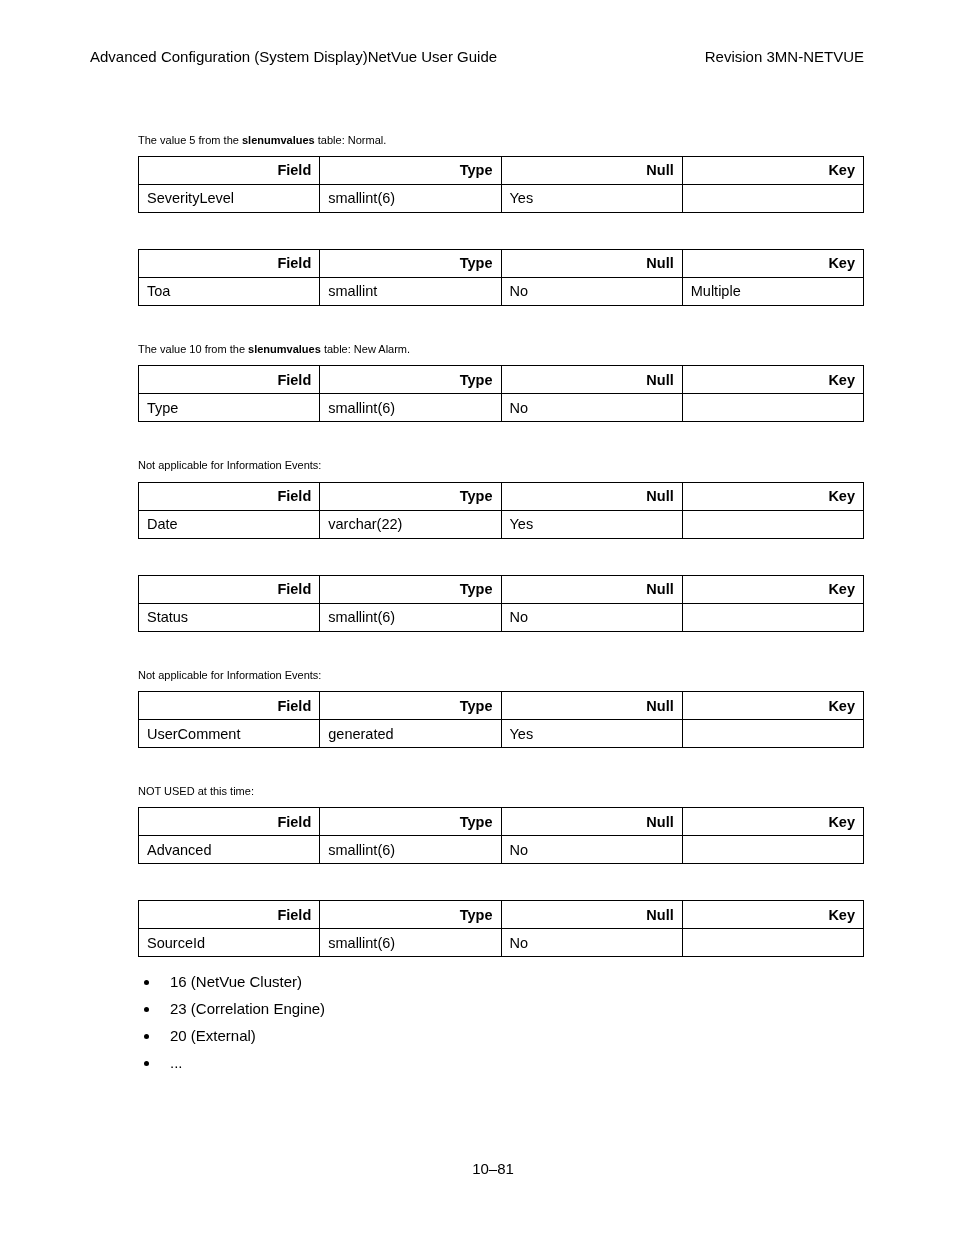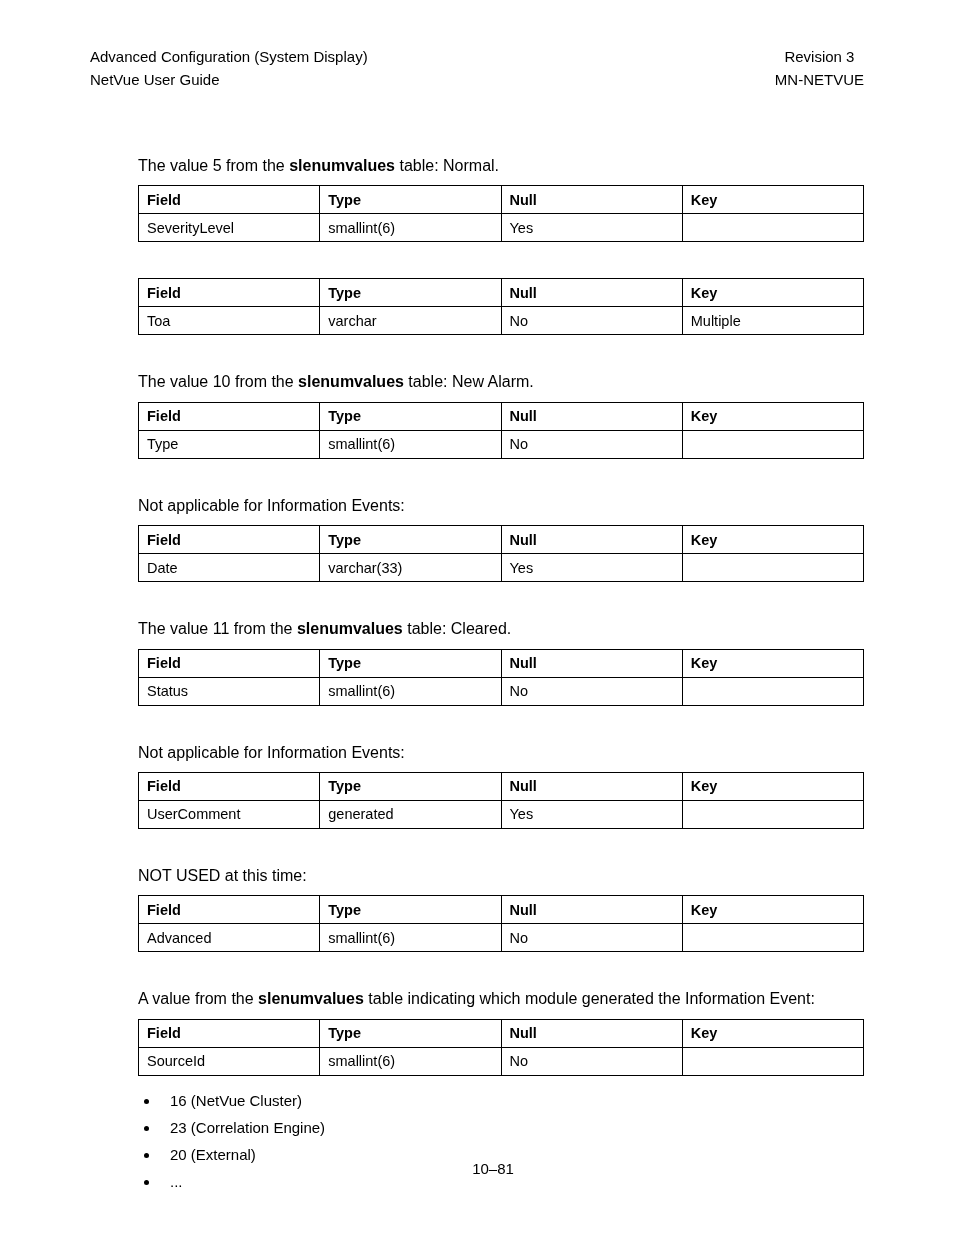--- a/index.html
+++ b/index.html
@@ -13,42 +13,42 @@
       position: relative;
       padding: 46px 90px 40px 90px;
     }
     .header {
       display: flex;
       justify-content: space-between;
       font-size: 15px;
       line-height: 1.5;
       margin-bottom: 64px;
     }
-    .header-left, .header-right { display: flex; flex-direction: column; }
+    .header-left, .header-right { display: flex; flex-direction: row; }
     .header-right { text-align: center; }
     .content { padding-left: 48px; }
     .section { margin-bottom: 36px; }
-    .desc { margin-bottom: 8px; font-size: 16px; line-height: 1.4; margin-top: 20px; }
+    .desc { margin-bottom: 8px; font-size: 11px; line-height: 1.4; margin-top: 20px; }
     .desc b { font-weight: bold; }
     table {
       border-collapse: collapse;
       width: 100%;
       table-layout: fixed;
     }
     th, td {
       border: 1px solid #000;
       padding: 5px 8px;
       font-size: 14.5px;
       text-align: left;
       vertical-align: middle;
       height: 28px;
     }
     th {
       font-weight: bold;
-      text-align: left;
+      text-align: right;
     }
     col.c1 { width: 25%; }
     col.c2 { width: 25%; }
     col.c3 { width: 25%; }
     col.c4 { width: 25%; }
     ul.bullets {
       list-style: disc;
       padding-left: 22px;
       margin-top: 16px;
     }
@@ -121,21 +121,21 @@
           <tr>
             <th>Field</th>
             <th>Type</th>
             <th>Null</th>
             <th>Key</th>
           </tr>
         </thead>
         <tbody>
           <tr>
             <td>Toa</td>
-            <td>varchar</td>
+            <td>smallint</td>
             <td>No</td>
             <td>Multiple</td>
           </tr>
         </tbody>
       </table>
     </div>
     <div class="section">
       <p class="desc"><span>The value 10 from the </span><b>slenumvalues</b><span> table: New Alarm.</span></p>
       <table>
         <colgroup>
@@ -175,29 +175,28 @@
           <tr>
             <th>Field</th>
             <th>Type</th>
             <th>Null</th>
             <th>Key</th>
           </tr>
         </thead>
         <tbody>
           <tr>
             <td>Date</td>
-            <td>varchar(33)</td>
+            <td>varchar(22)</td>
             <td>Yes</td>
             <td></td>
           </tr>
         </tbody>
       </table>
     </div>
     <div class="section">
-      <p class="desc"><span>The value 11 from the </span><b>slenumvalues</b><span> table: Cleared.</span></p>
       <table>
         <colgroup>
           <col class="c1">
           <col class="c2">
           <col class="c3">
           <col class="c4">
         </colgroup>
         <thead>
           <tr>
             <th>Field</th>
@@ -264,21 +263,20 @@
           <tr>
             <td>Advanced</td>
             <td>smallint(6)</td>
             <td>No</td>
             <td></td>
           </tr>
         </tbody>
       </table>
     </div>
     <div class="section" style="margin-bottom: 0px;">
-      <p class="desc"><span>A value from the </span><b>slenumvalues</b><span> table indicating which module generated the Information Event:</span></p>
       <table>
         <colgroup>
           <col class="c1">
           <col class="c2">
           <col class="c3">
           <col class="c4">
         </colgroup>
         <thead>
           <tr>
             <th>Field</th>

